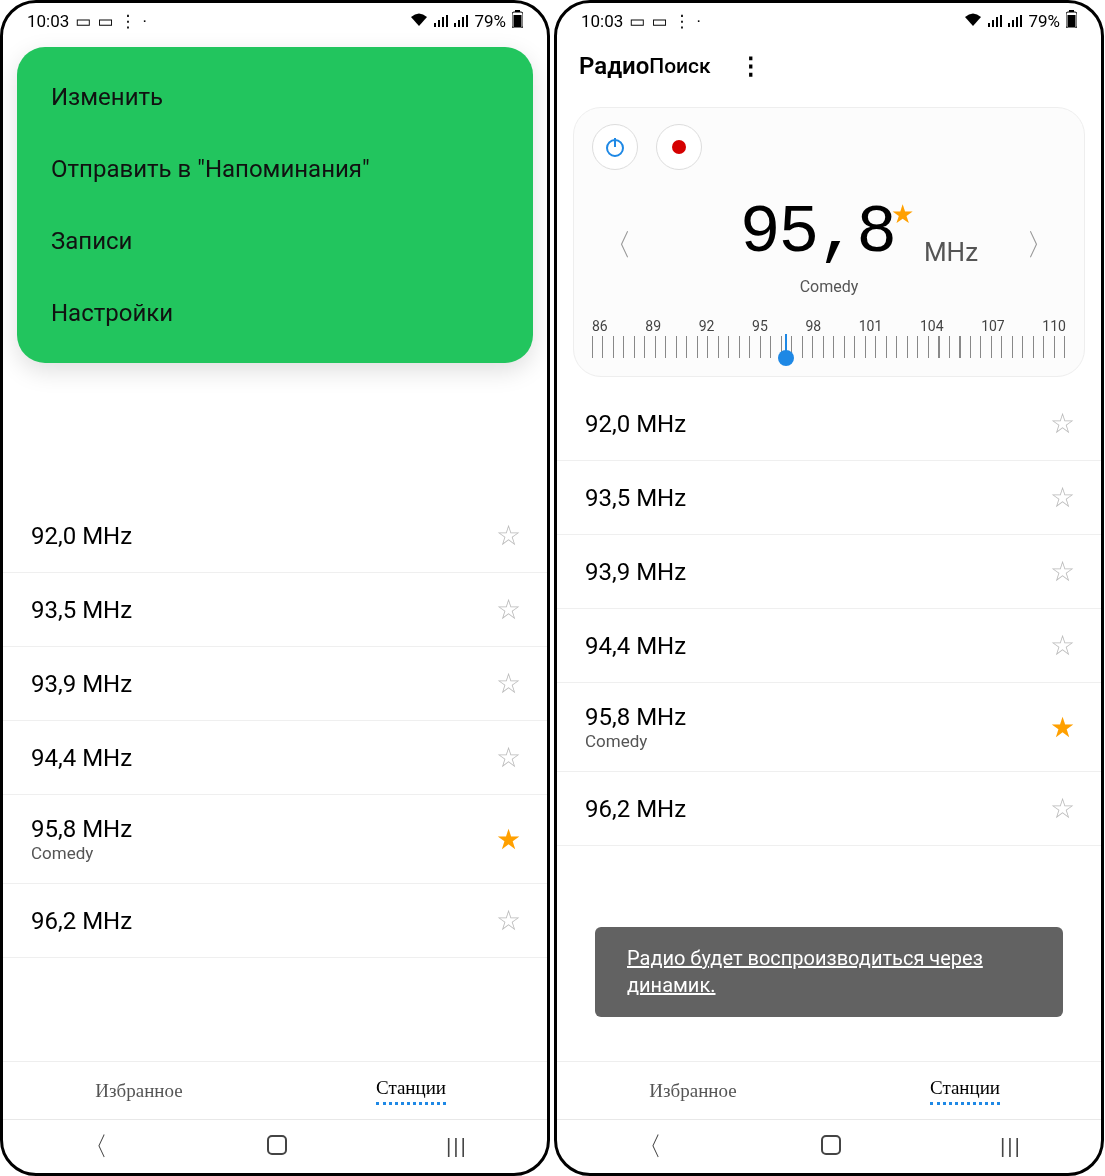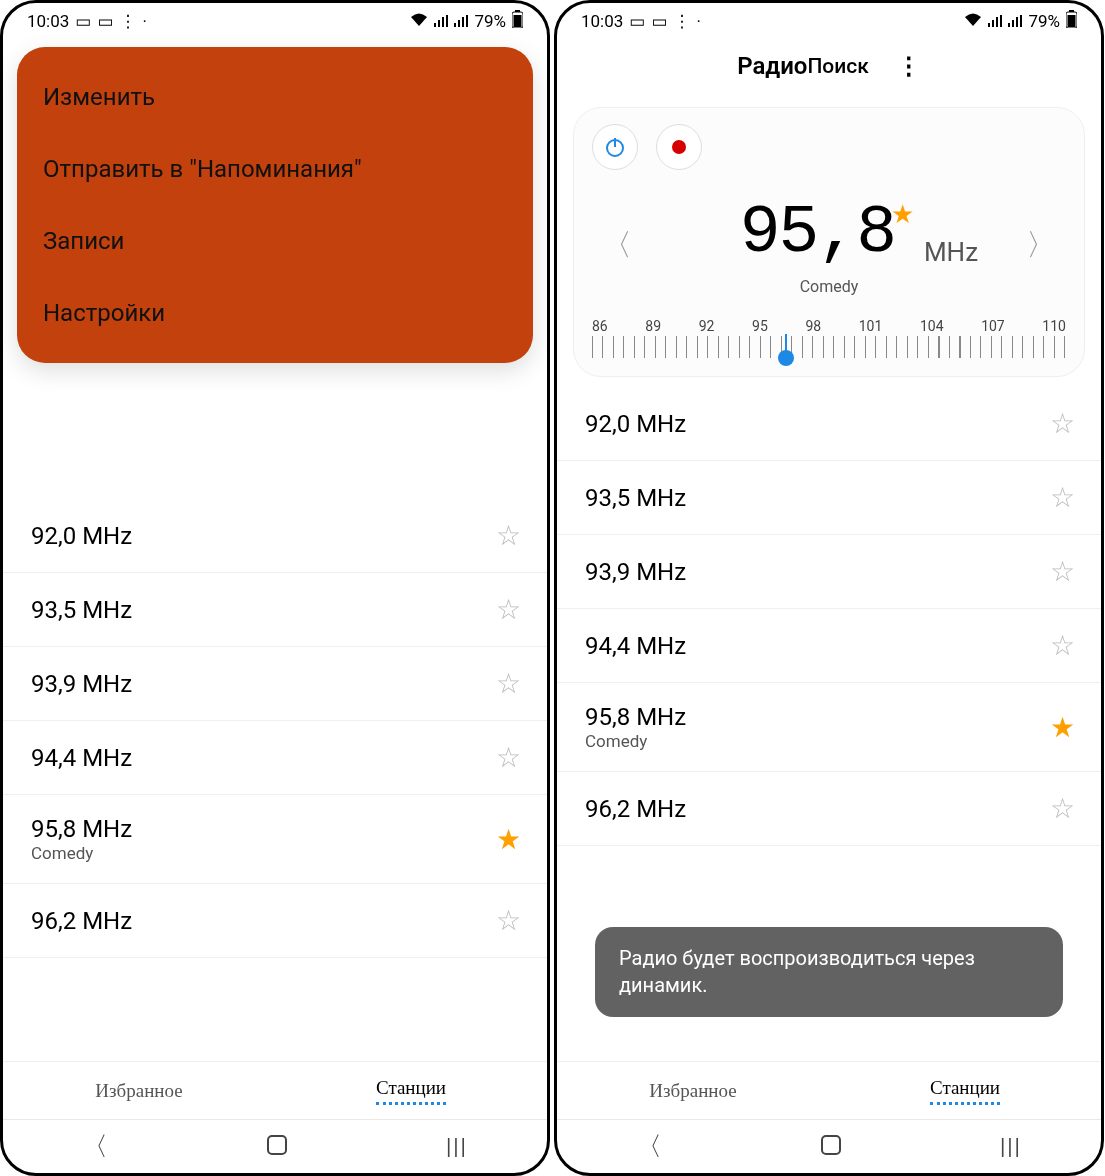--- a/index.html
+++ b/index.html
@@ -29,21 +29,21 @@
     padding: 0 24px;
     font-size: 17px;
     color: #000;
   }
   .status-left, .status-right { display: flex; align-items: center; gap: 6px; }
   .app-bar {
     height: 54px;
     display: flex;
     align-items: center;
     padding: 0 22px;
-    justify-content: center;
+    justify-content: flex-start;
     font-size: 24px;
     font-weight: 500;
   }
   .app-bar-right { display: flex; align-items: center; gap: 28px; }
   .kebab { font-size: 24px; font-weight: bold; }
   .tuner {
     margin: 14px 16px 10px 16px;
     background: #fcfcfc;
     border-radius: 28px;
     padding: 16px 18px 18px 18px;
@@ -100,39 +100,40 @@
     font-size: 19px; color: #555; font-family: Liberation Serif, serif;
   }
   .tab.active span { border-bottom: 3px dotted #1e88e5; padding-bottom: 3px; color:#000; font-weight:500; }
   .nav-bar {
     height: 54px; display: flex; align-items: center; justify-content: space-around;
     border-top: 1px solid #e8e8e8; color: #444;
   }
   
   .popup {
     position: absolute; top: 44px; left: 14px; right: 14px;
-    background: #c2410c; border-radius: 28px;
+    background: #22c55e; border-radius: 28px;
     box-shadow: 0 8px 24px rgba(0,0,0,0.13);
-    padding: 14px 0;
+    padding: 14px 8px;
     z-index: 5;
   }
   .popup-item {
     padding: 22px 26px; font-size: 24px; color:#111;
   }
   .popup-item.highlight {
     border: 5px solid #e60000; border-radius: 38px;
     margin: 0 8px; padding: 18px 18px;
   }
   
   .toast {
     position: absolute; left: 38px; right: 38px; bottom: 156px;
     background: rgba(90,90,90,0.95); color: #fff;
-    border-radius: 18px; padding: 18px 24px;
+    border-radius: 6px; padding: 18px 32px;
     font-size: 20px; line-height: 1.35;
     z-index: 5;
+    text-decoration: underline;
   }
   .left-spacer { height: 460px; }
 </style>
 </head>
 <body>
 
 <div class="phone">
   <div class="status-bar">
     <div class="status-left">
       <span>10:03</span>

